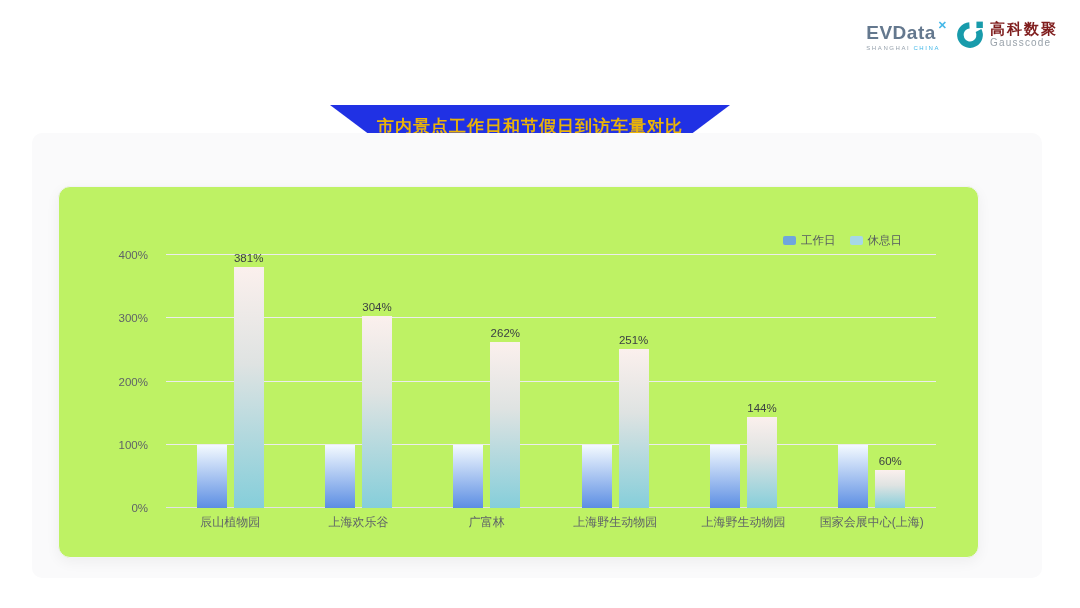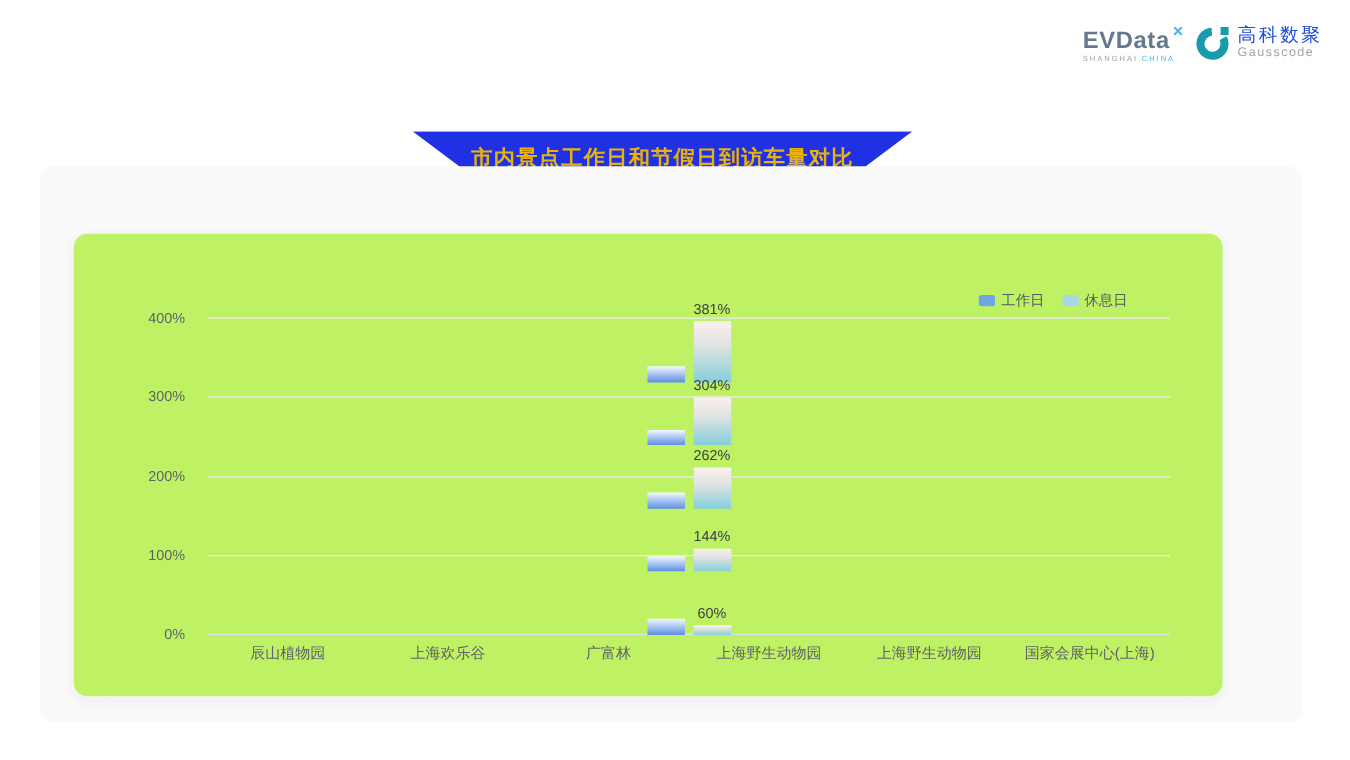--- a/index.html
+++ b/index.html
@@ -24,21 +24,21 @@
   }
   .evdata-sup {
     font-size: 11px; font-weight: 700; color: #45b8e8;
     position: relative; top: -4px; margin-left: 2px;
   }
   .evdata-tag { font-size: 6px; letter-spacing: 1.6px; color: #97a2ad; margin-top: 2px; }
   .evdata-tag .cyan { color: #45b8e8; margin-left: 3px; }
 
   .gauss { display: flex; align-items: center; gap: 5px; }
   .gauss-icon { width: 30px; height: 30px; display: inline-block; }
-  .gauss-cn { font-size: 15px; font-weight: 400; color: #1d4ed8; letter-spacing: 2px; line-height: 16px; }
+  .gauss-cn { font-size: 15px; font-weight: 700; color: #7f1d1d; letter-spacing: 2px; line-height: 16px; }
   .gauss-en { font-size: 10px; color: #99a2aa; letter-spacing: 1.2px; line-height: 12px; }
 
   
   .banner {
     position: absolute; left: 330px; top: 105px;
     width: 400px; height: 42px;
     display: flex; align-items: center; justify-content: center;
     clip-path: polygon(0 0, 100% 0, 86% 100%, 14% 100%);
     color: #eab308; font-size: 17px; font-weight: 700; letter-spacing: 1px;
   }
@@ -66,21 +66,21 @@
   
   .y-axis { position: absolute; left: 0; top: 68px; width: 97px; height: 253px; }
   .ytick {
     position: absolute; right: 8px; transform: translateY(50%);
     font-size: 11.5px; color: #5f6368;
   }
   .plot { position: absolute; left: 107px; top: 68px; width: 770px; height: 253px; }
   .gridlines { position: absolute; inset: 0; }
   .gridline { position: absolute; left: 0; right: 0; height: 1px; background: #ececee; }
   .gridline.axisline { background: #e2e2e6; }
-  .bar-groups { position: absolute; inset: 0; display: flex; flex-direction: column; }
+  .bar-groups { position: absolute; inset: 0; display: flex; }
   .bar-group {
     flex: 1; display: flex; align-items: flex-end; justify-content: center; gap: 7px;
     position: relative; height: 100%;
   }
   .bar-holder { width: 30px; height: 100%; position: relative; display: flex; align-items: flex-end; }
   .bar { width: 100%; }
   .value-label {
     position: absolute; left: 50%; transform: translateX(-50%);
     font-size: 11.5px; color: #3c4043; white-space: nowrap;
   }
@@ -171,20 +171,29 @@
             <div class="bar-holder" data-name="bar-holder">
               <div class="bar" data-name="bar-休息日" style="height: 65.5%; background: linear-gradient(rgb(251, 240, 237) 0%, rgb(223, 227, 226) 40%, rgb(133, 206, 218) 100%);"></div>
               <div class="value-label" data-name="bar-value-label" style="bottom: calc(65.5% + 3px);">262%</div>
             </div>
           </div>
           <div class="bar-group" data-name="bar-group">
             <div class="bar-holder" data-name="bar-holder">
               <div class="bar" data-name="bar-工作日" style="height: 25%; background: linear-gradient(rgb(244, 250, 255) 0%, rgb(92, 142, 227) 100%);"></div>
             </div>
             <div class="bar-holder" data-name="bar-holder">
+              <div class="bar" data-name="bar-休息日" style="height: 62.75%; background: linear-gradient(rgb(251, 240, 237) 0%, rgb(223, 227, 226) 40%, rgb(133, 206, 218) 100%);"></div>
+              <div class="value-label" data-name="bar-value-label" style="bottom: calc(62.75% + 3px);">251%</div>
+            </div>
+          </div>
+          <div class="bar-group" data-name="bar-group">
+            <div class="bar-holder" data-name="bar-holder">
+              <div class="bar" data-name="bar-工作日" style="height: 25%; background: linear-gradient(rgb(244, 250, 255) 0%, rgb(92, 142, 227) 100%);"></div>
+            </div>
+            <div class="bar-holder" data-name="bar-holder">
               <div class="bar" data-name="bar-休息日" style="height: 36%; background: linear-gradient(rgb(251, 240, 237) 0%, rgb(223, 227, 226) 40%, rgb(133, 206, 218) 100%);"></div>
               <div class="value-label" data-name="bar-value-label" style="bottom: calc(36% + 3px);">144%</div>
             </div>
           </div>
           <div class="bar-group" data-name="bar-group">
             <div class="bar-holder" data-name="bar-holder">
               <div class="bar" data-name="bar-工作日" style="height: 25%; background: linear-gradient(rgb(244, 250, 255) 0%, rgb(92, 142, 227) 100%);"></div>
             </div>
             <div class="bar-holder" data-name="bar-holder">
               <div class="bar" data-name="bar-休息日" style="height: 15%; background: linear-gradient(rgb(251, 240, 237) 0%, rgb(223, 227, 226) 40%, rgb(133, 206, 218) 100%);"></div>

